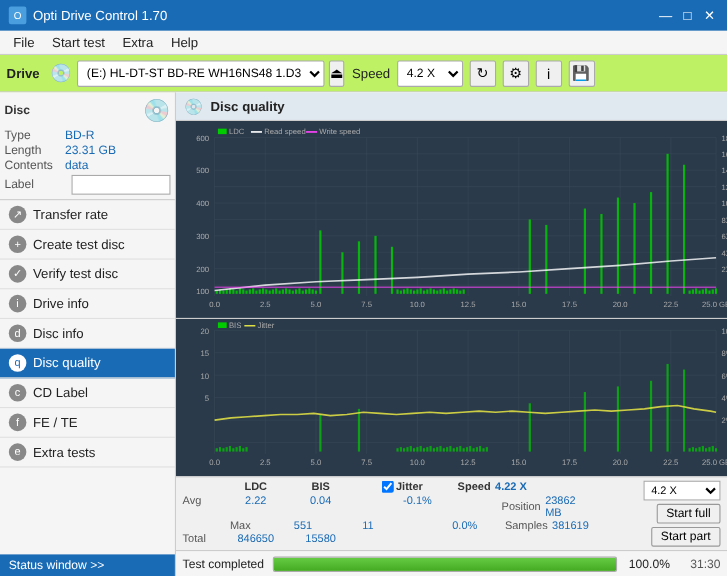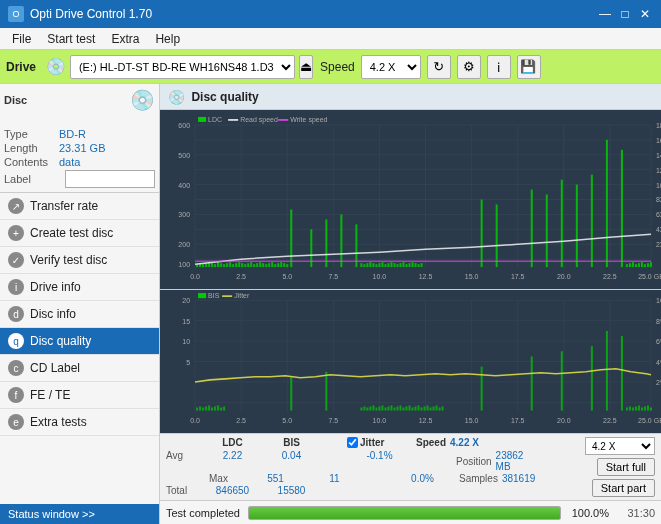--- a/index.html
+++ b/index.html
@@ -91,21 +91,21 @@
       flex-direction: column;
     }
     .disc-panel {
       border-bottom: 1px solid #ccc;
       padding: 4px;
     }
     .disc-header {
       display: flex;
       align-items: center;
       justify-content: space-between;
-      margin-bottom: 16px;
+      margin-bottom: 4px;
     }
     .disc-info-row { display: flex; margin-bottom: 2px; font-size: 11px; }
     .disc-info-label { color: #555; width: 55px; min-width: 55px; }
     .disc-info-value { color: #1a6bb5; font-weight: 500; }
     .disc-info-value.blue { color: #1a6bb5; }
     .label-row { display: flex; align-items: center; gap: 6px; margin-top: 2px; }
     .label-input { border: 1px solid #aaa; background: white; height: 18px; width: 90px; font-size: 10px; padding: 1px 2px; }
     .label-btn { width: 18px; height: 18px; border: 1px solid #aaa; background: #f0f0f0; cursor: pointer; display: flex; align-items: center; justify-content: center; font-size: 11px; border-radius: 50%; }
 
     .nav-items { flex: 1; }

